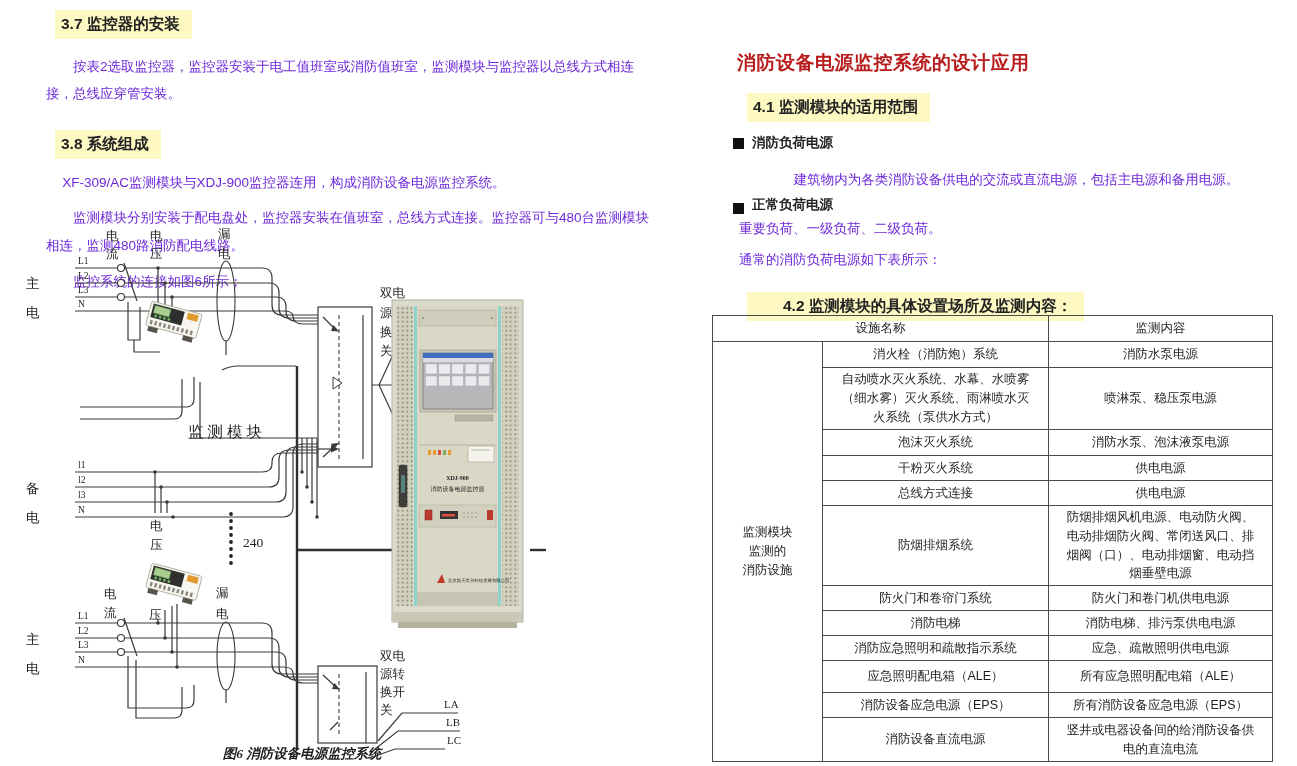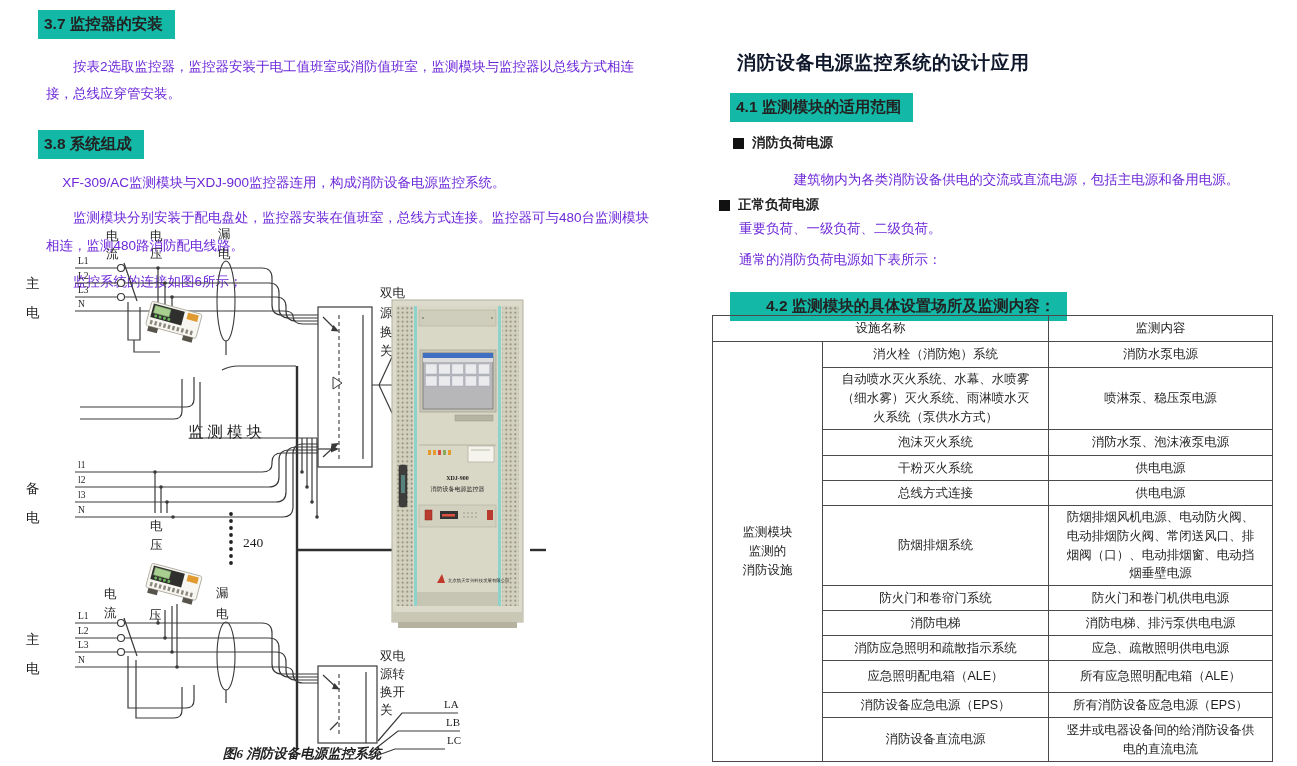--- a/index.html
+++ b/index.html
@@ -3,29 +3,29 @@
 <meta charset="utf-8">
 <style>
   html,body{margin:0;padding:0;}
   body{
     width:1297px;height:766px;position:relative;background:#ffffff;
     font-family:"Liberation Sans","DejaVu Sans",sans-serif;color:#1f1f1f;
     overflow:hidden;
   }
   .abs{position:absolute;}
   .heading{
-    display:inline-block;background:#14b8a6;color:#222;
-    font-weight:bold;font-size:15.5px;padding:5px 12px 5px 6px;line-height:1.2;
+    display:inline-block;background:#fef9c3;color:#222;
+    font-weight:bold;font-size:15.5px;padding:5px 12px 5px 6px;line-height:1.2;margin-left:17px;
   }
   .body-text{font-size:13.5px;line-height:2.05;margin:8px;color:#6d28d9;}
   .indent2{text-indent:2em;}
   .indent1{text-indent:1.2em;}
   .left-col{position:absolute;left:38px;top:10px;width:628px;}
   .right-col{position:absolute;left:712px;top:0;width:578px;}
-  .r-title{font-size:19px;font-weight:bold;color:#0f172a;letter-spacing:0.5px;}
+  .r-title{font-size:19px;font-weight:bold;color:#b91c1c;letter-spacing:0.5px;}
   .bullet-line{font-size:13.5px;font-weight:bold;color:#222;display:flex;align-items:center;}
   .sq{width:11px;height:11px;background:#111;display:inline-block;margin-right:8px;}
   table.fire{border-collapse:collapse;table-layout:fixed;width:560px;font-size:12.5px;color:#1d1d1d;}
   table.fire td,table.fire th{
     border:1px solid #4a4a4a;text-align:center;vertical-align:middle;
     padding:2px 14px;line-height:1.5;font-weight:normal;
   }
   .preline{white-space:pre-line;}
   .fig-wrap{position:absolute;left:20px;top:224px;width:645px;height:542px;overflow:hidden;}
   svg text{fill:#1f1f1f;font-family:"Liberation Serif","DejaVu Serif",serif;}
@@ -328,21 +328,21 @@
 <div class="right-col">
   <div class="abs r-title" style="left:25px;top:50px;">消防设备电源监控系统的设计应用</div>
   <div class="abs heading" style="left:18px;top:93px;">4.1 监测模块的适用范围</div>
 
   <div class="abs bullet-line" style="left:21px;top:134px;">
     <span class="sq"></span>
     <span>消防负荷电源</span>
   </div>
   <p class="abs body-text" style="left:19px;top:158px;width:555px;text-align:center;">建筑物内为各类消防设备供电的交流或直流电源，包括主电源和备用电源。</p>
 
-  <div class="abs bullet-line" style="left:7px;top:196px;">
+  <div class="abs bullet-line" style="left:21px;top:196px;align-items:flex-end;">
     <span class="sq"></span>
     <span>正常负荷电源</span>
   </div>
   <p class="abs body-text" style="left:19px;top:210px;width:555px;line-height:1.7;">重要负荷、一级负荷、二级负荷。</p>
   <p class="abs body-text" style="left:19px;top:241px;width:555px;line-height:1.7;">通常的消防负荷电源如下表所示：</p>
 
   <div class="abs heading" style="left:18px;top:292px;padding-left:36px;">4.2 监测模块的具体设置场所及监测内容：</div>
 
   <table class="fire abs" style="left:0;top:315px;">
     <colgroup>

